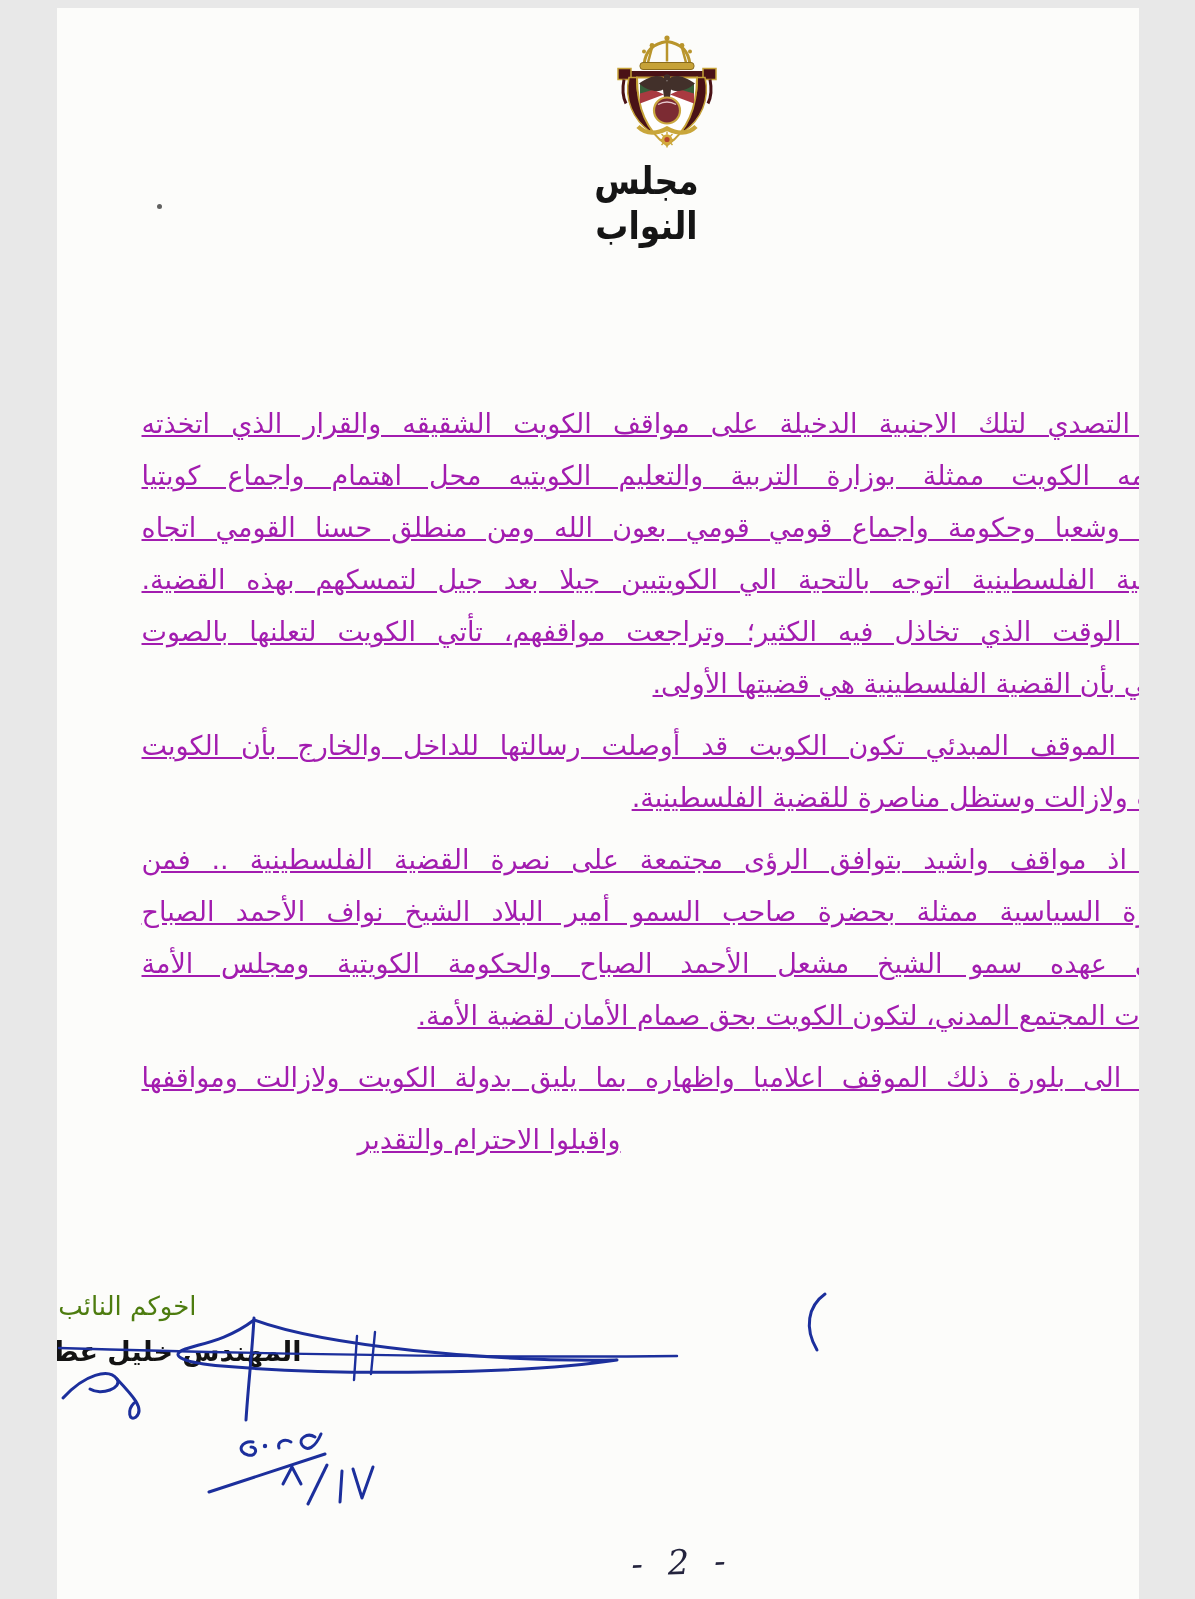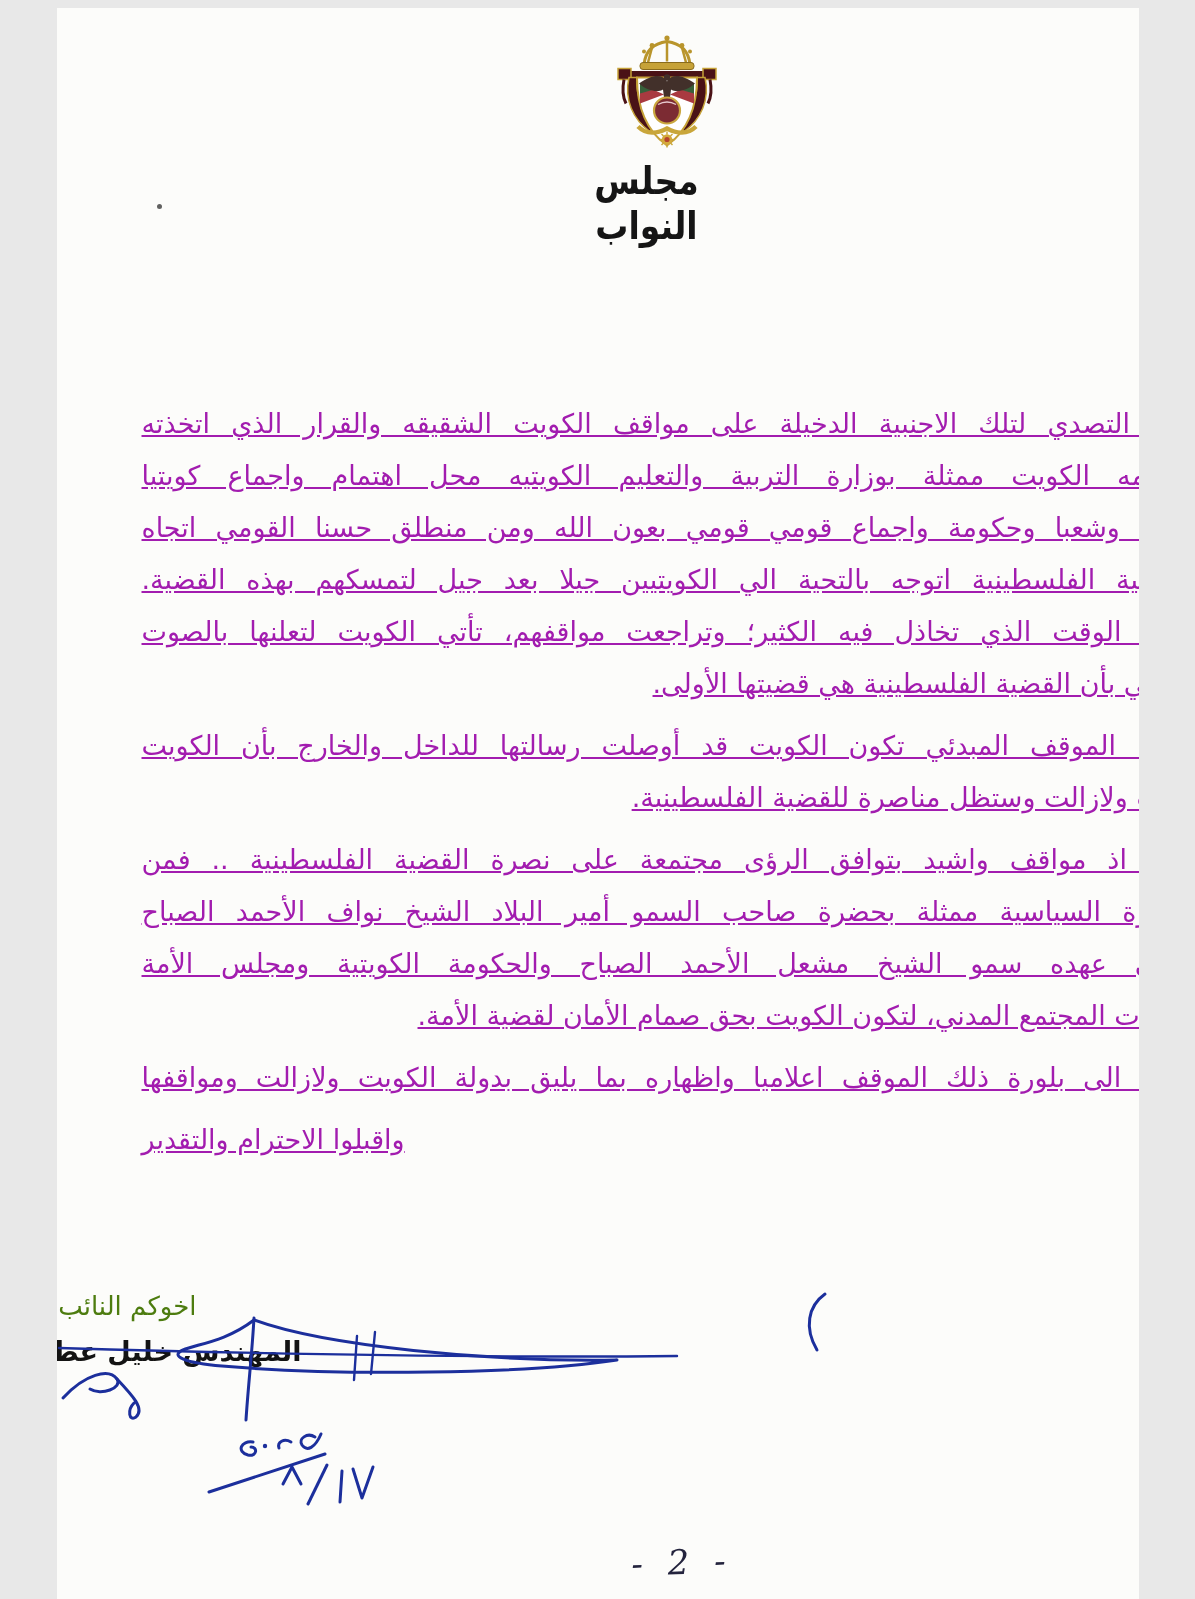--- a/index.html
+++ b/index.html
@@ -29,21 +29,21 @@
   .letter-body{
     position:absolute;left:85px;top:390px;width:1050px;
     direction:rtl;
     font-size:27px;line-height:52px;color:#a21caf;text-decoration:underline;
   }
   .para{margin:0 0 10px 0;}
   .bline{height:52px;text-align:justify;text-align-last:justify;overflow:visible;}
   .bline.short{text-align:left;text-align-last:right;}
   .closing{
     height:52px;margin-top:4px;direction:rtl;
-    text-align:left;padding-left:0;padding-right:355px;
+    text-align:center;padding-left:0;padding-right:355px;
     font-size:27px;
   }
   
   .sender-title{
     position:absolute;right:942px;top:1283px;direction:rtl;white-space:nowrap;
     font-size:26px;font-weight:normal;color:#4d7c0f;
   }
   .sender-name{
     position:absolute;right:837px;top:1328px;direction:rtl;white-space:nowrap;
     font-size:27px;font-weight:bold;color:#131313;

